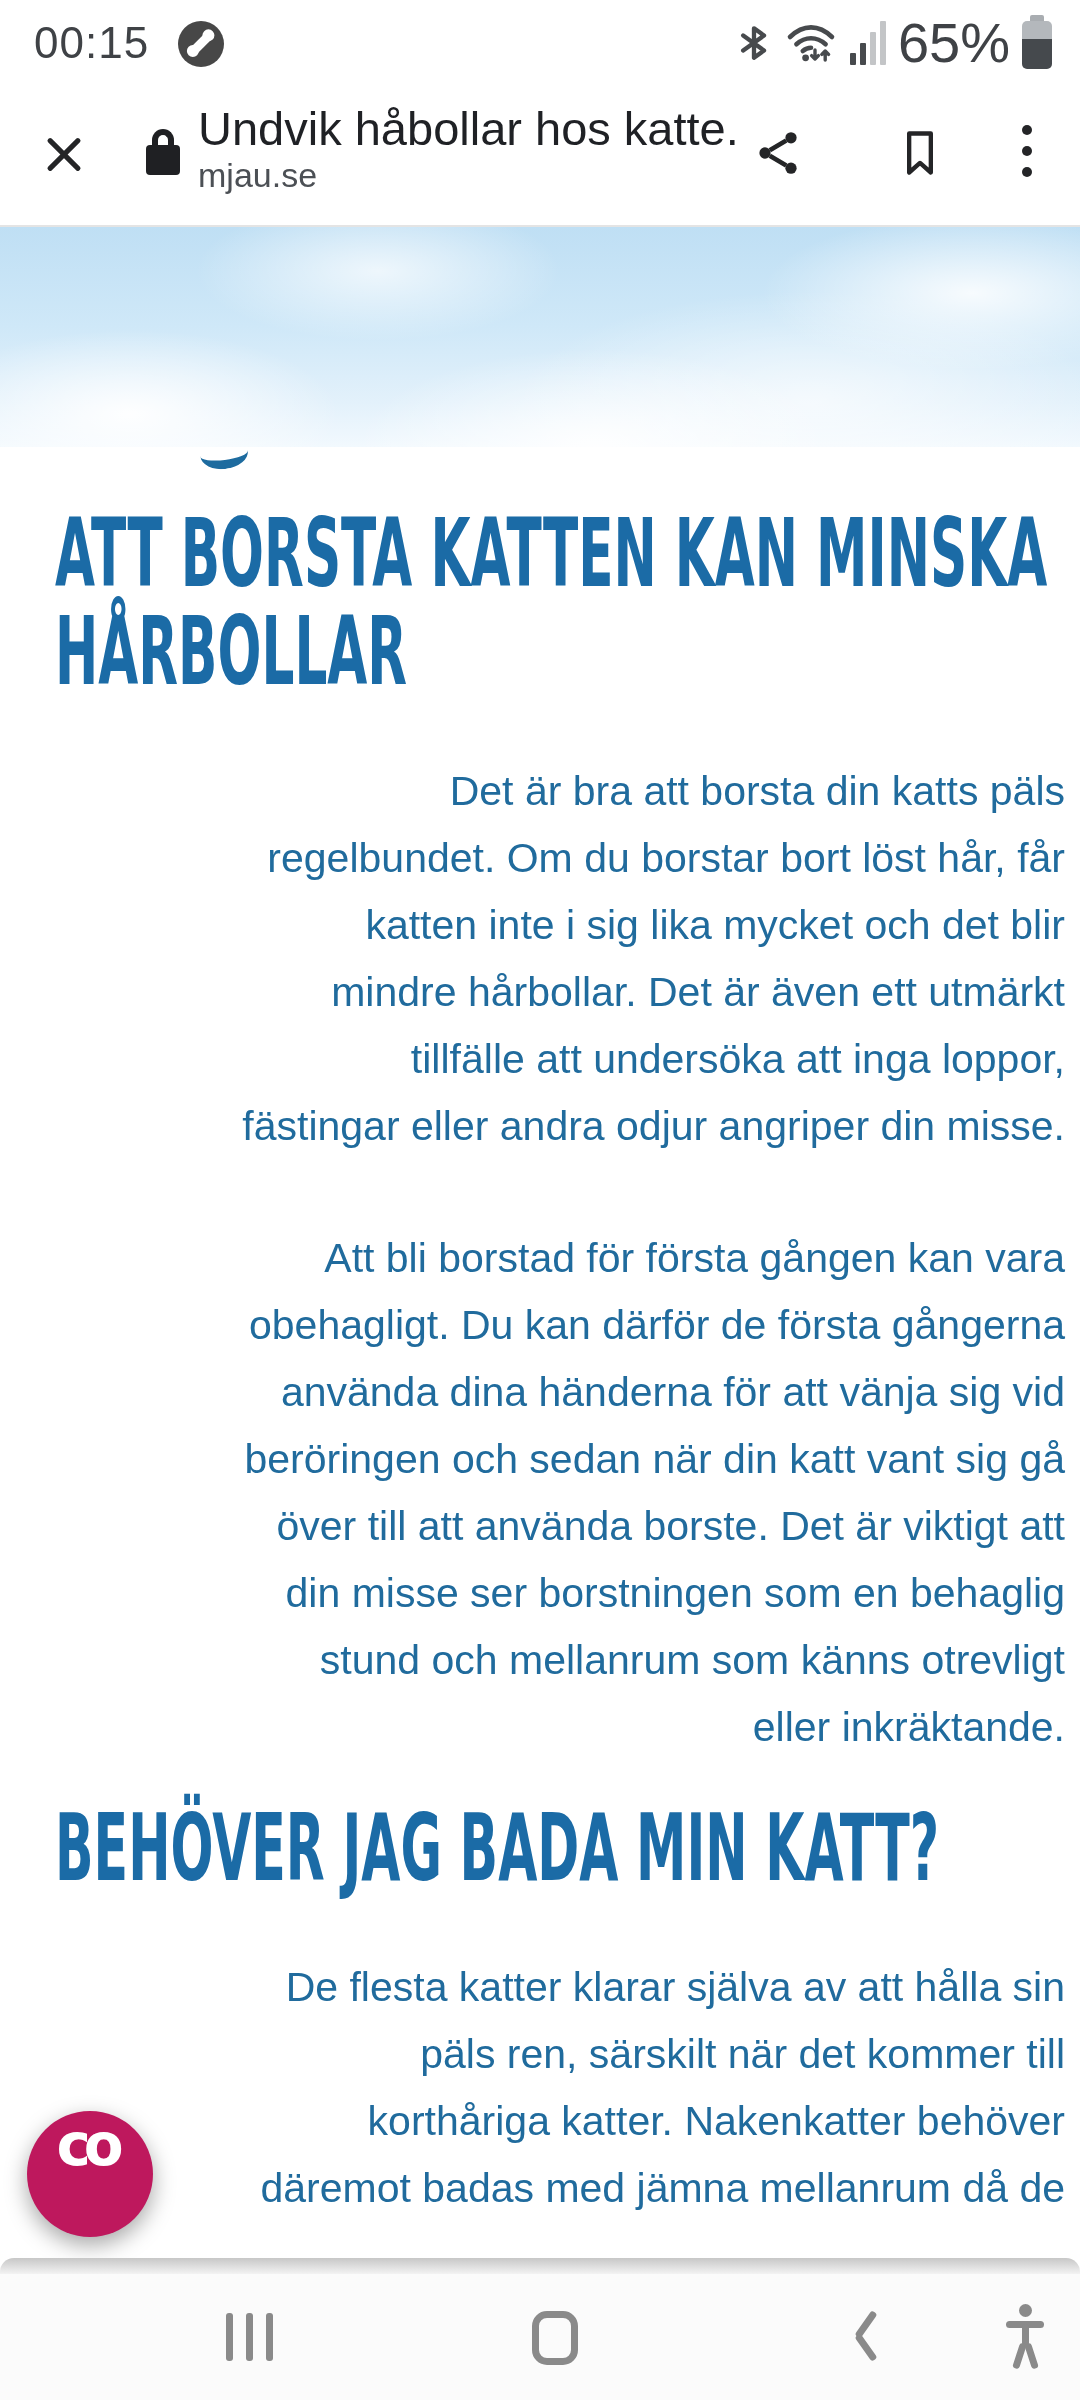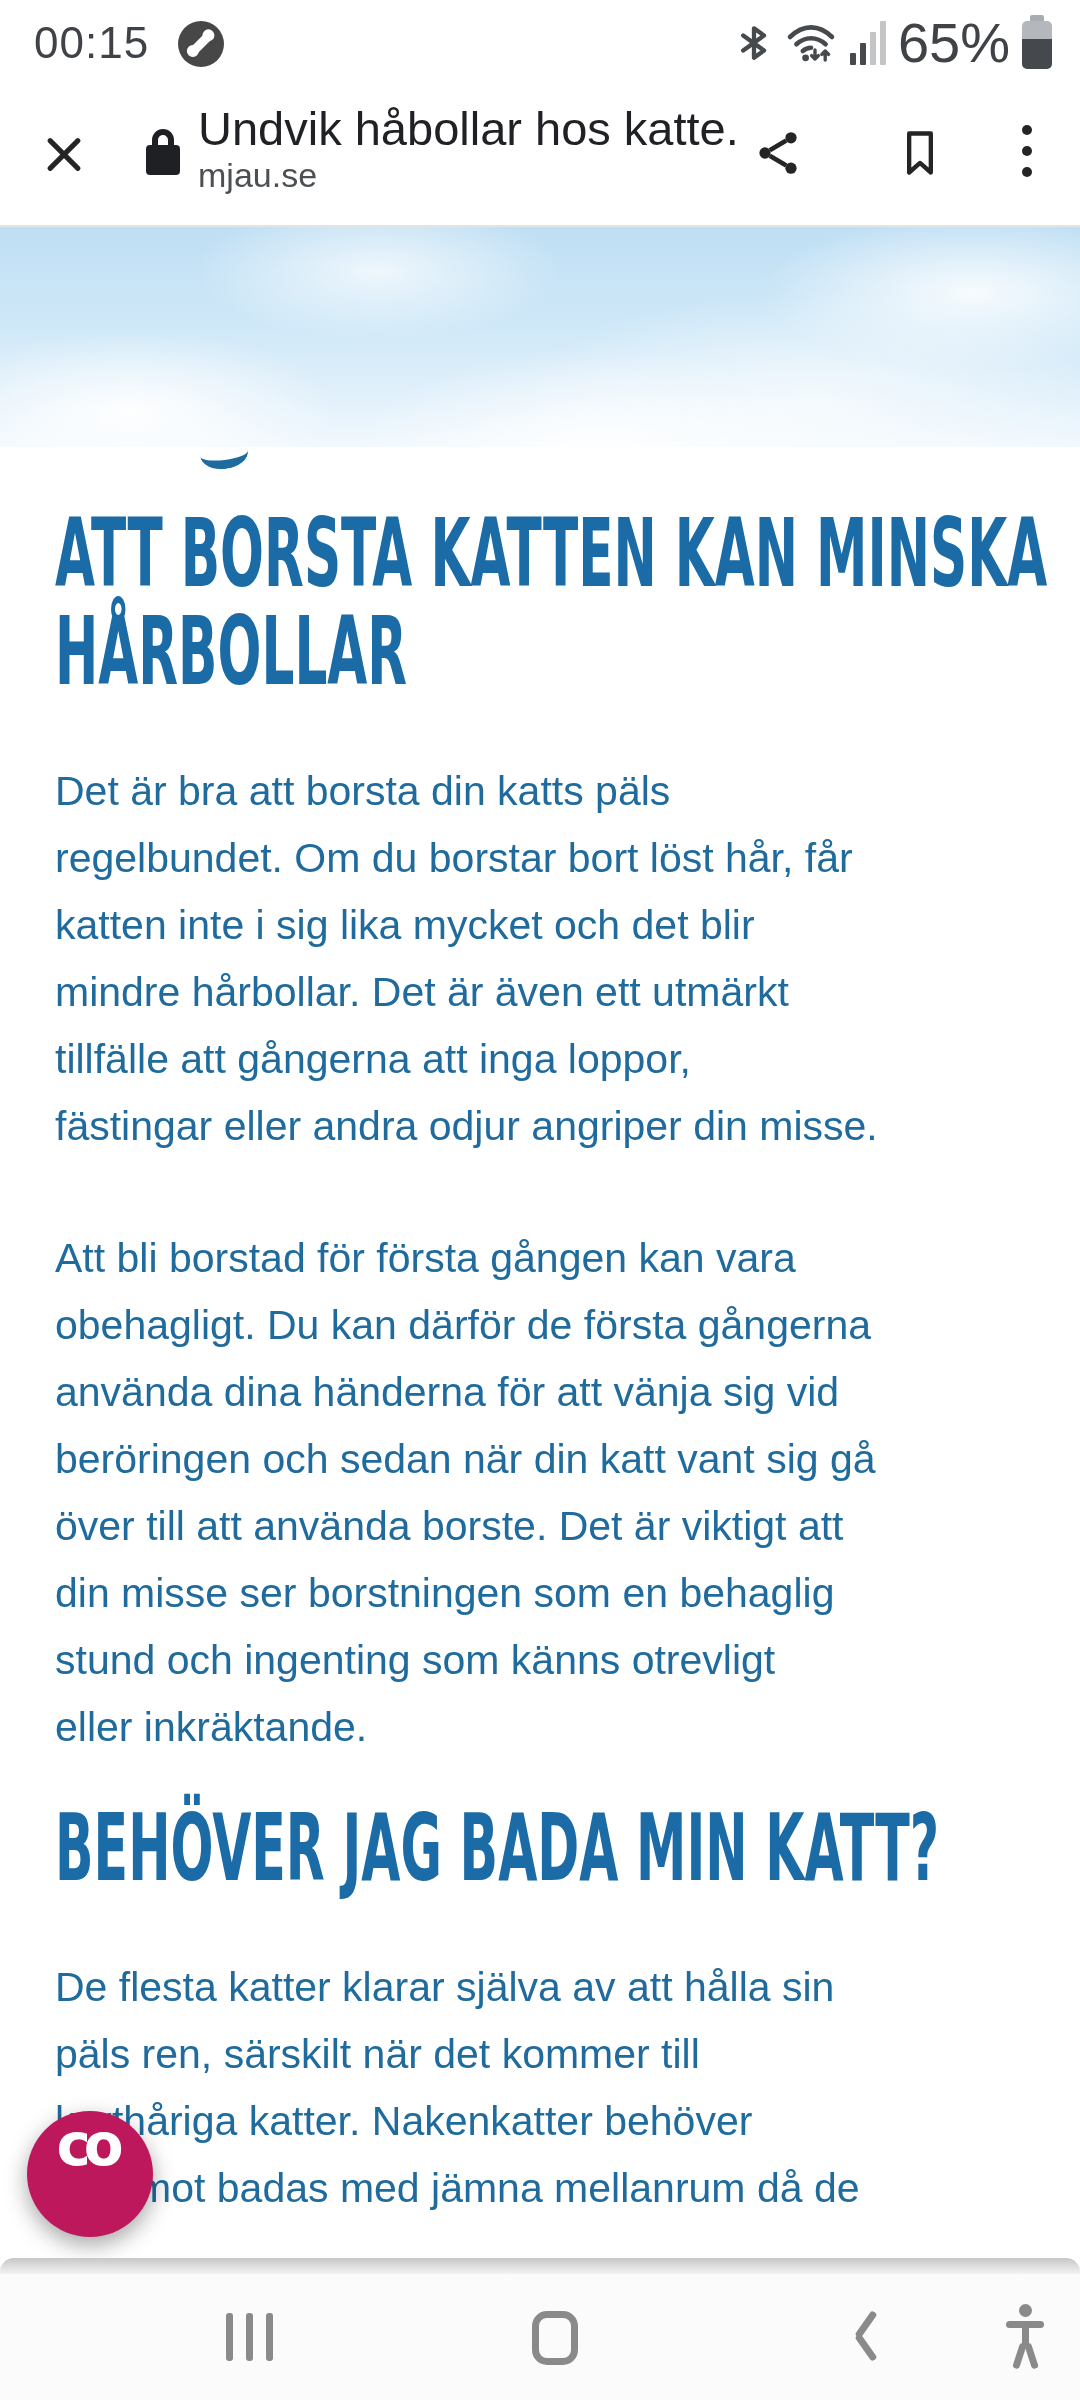--- a/index.html
+++ b/index.html
@@ -62,21 +62,21 @@
   .article{position:absolute;left:0;top:447px;width:1080px;height:1815px;background:#fff;overflow:hidden;}
   .g-desc{position:absolute;left:200px;top:-9px;width:48px;height:22px;
           border-bottom:9px solid #1d6b9f;border-radius:50%;transform:rotate(-7deg);}
   .h1{position:absolute;left:55px;top:58px;font-family:"DejaVu Sans",sans-serif;font-weight:bold;
       font-size:94px;line-height:98px;color:#1b6ba6;transform:scaleX(.55);transform-origin:top left;
       white-space:nowrap;letter-spacing:0px;}
   .h2{position:absolute;left:55px;top:1353px;font-family:"DejaVu Sans",sans-serif;font-weight:bold;
       font-size:92px;line-height:98px;color:#1b6ba6;transform:scaleX(.55);transform-origin:top left;
       white-space:nowrap;}
   .para{position:absolute;left:55px;width:1010px;color:#206b9d;font-size:41px;line-height:67px;}
-  .para div{white-space:nowrap;}
+  .para div{white-space:nowrap;text-align:right;}
   .p1{top:311px;} .p2{top:778px;} .p3{top:1507px;}
 
   
   .co-btn{position:absolute;left:27px;top:2111px;width:126px;height:126px;border-radius:50%;background:#be185d;
           box-shadow:0 8px 22px rgba(0,0,0,.35);display:flex;align-items:flex-start;justify-content:center;}
   .co-btn span{color:#fff;font-family:"DejaVu Sans",sans-serif;font-weight:bold;font-size:58px;
                letter-spacing:-7px;padding-right:7px;}
 
   
   .pageedge{position:absolute;left:0;top:2258px;width:1080px;height:16px;
@@ -186,31 +186,31 @@
     <div class="g-desc"></div>
     <div class="h1">
         <div>ATT BORSTA KATTEN KAN MINSKA</div>
         <div>HÅRBOLLAR</div>
       </div>
     <div class="para p1">
         <div>Det är bra att borsta din katts päls</div>
         <div>regelbundet. Om du borstar bort löst hår, får</div>
         <div>katten inte i sig lika mycket och det blir</div>
         <div>mindre hårbollar. Det är även ett utmärkt</div>
-        <div>tillfälle att gångerna att inga loppor,</div>
+        <div>tillfälle att undersöka att inga loppor,</div>
         <div>fästingar eller andra odjur angriper din misse.</div>
       </div>
     <div class="para p2">
         <div>Att bli borstad för första gången kan vara</div>
         <div>obehagligt. Du kan därför de första gångerna</div>
         <div>använda dina händerna för att vänja sig vid</div>
         <div>beröringen och sedan när din katt vant sig gå</div>
         <div>över till att använda borste. Det är viktigt att</div>
         <div>din misse ser borstningen som en behaglig</div>
-        <div>stund och ingenting som känns otrevligt</div>
+        <div>stund och mellanrum som känns otrevligt</div>
         <div>eller inkräktande.</div>
       </div>
     <div class="h2">BEHÖVER JAG BADA MIN KATT?</div>
     <div class="para p3">
         <div>De flesta katter klarar själva av att hålla sin</div>
         <div>päls ren, särskilt när det kommer till</div>
         <div>korthåriga katter. Nakenkatter behöver</div>
         <div>däremot badas med jämna mellanrum då de</div>
       </div>
   </div>

